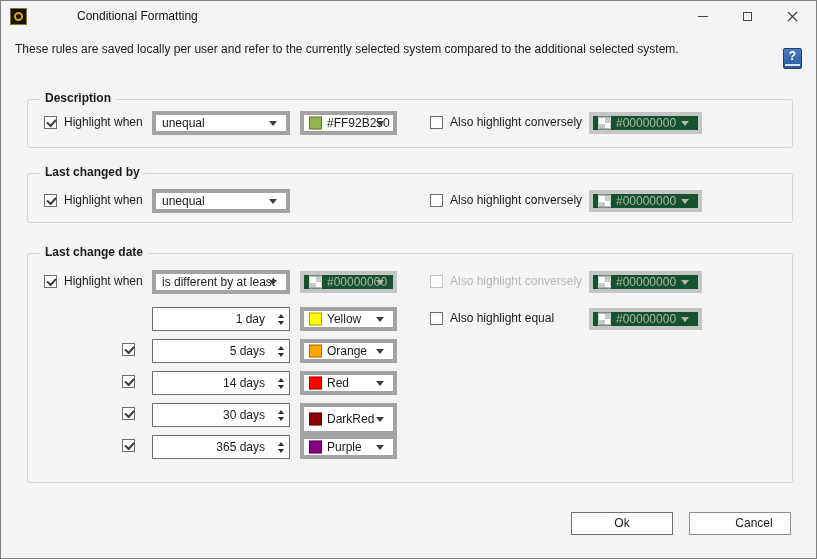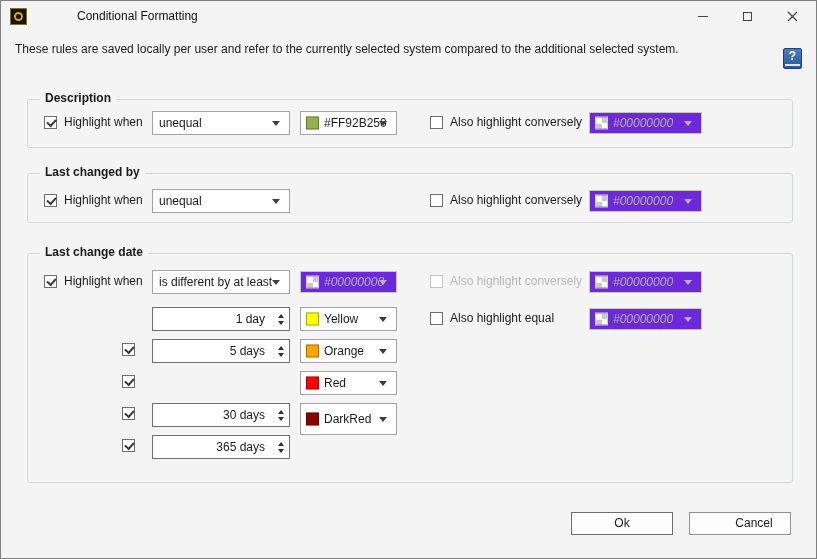--- a/index.html
+++ b/index.html
@@ -15,24 +15,24 @@
   .subtitle{position:absolute;left:14px;top:41px;font-size:12px;color:#1b1b1b;}
   .help-icon{position:absolute;left:782px;top:47px;width:19px;height:21px;background:linear-gradient(#4a7cc0,#2b5a9e);border:1px solid #1e3f70;border-radius:2px;box-sizing:border-box;color:#fff;font-size:12px;font-weight:bold;text-align:center;line-height:15px;}
   .help-icon::after{content:"";position:absolute;left:1px;right:1px;bottom:2px;height:2px;background:#d8e6f5;}
   .group{position:absolute;border:1px solid #d0d7dc;border-radius:3px;box-sizing:border-box;}
   .group-title{position:absolute;left:12px;top:-9px;background:#f4f4f4;padding:0 5px;font-size:12px;font-weight:bold;color:#1a1a1a;white-space:nowrap;}
   .cb{position:absolute;width:13px;height:13px;background:#fff;border:1px solid #6e6e6e;box-sizing:border-box;}
   .cb.checked::after{content:"";position:absolute;left:2px;top:2px;width:7px;height:4px;border-left:2px solid #3a3a3a;border-bottom:2px solid #3a3a3a;transform:rotate(-48deg);}
   .cb.disabled{border-color:#c3c3c3;}
   .lbl{position:absolute;font-size:12px;color:#1a1a1a;white-space:nowrap;}
   .lbl.disabled{color:#b8b8b8;}
-  .combo{position:absolute;background:#fff;border:1px solid #a3a3a3;box-sizing:border-box;font-size:12px;color:#1a1a1a;white-space:nowrap;overflow:hidden;text-align:right;}
+  .combo{position:absolute;background:#fff;border:4px solid #a3a3a3;box-sizing:border-box;font-size:12px;color:#1a1a1a;white-space:nowrap;overflow:hidden;text-align:right;}
   .combo .txt{position:absolute;left:6px;top:50%;transform:translateY(-50%);}
   .arrow-down{position:absolute;right:9px;top:50%;margin-top:-2px;width:0;height:0;border-left:4px solid transparent;border-right:4px solid transparent;border-top:5px solid #3f3f3f;}
-  .combo.disabled{background:#6d28d9;border-color:#c6c6c6;color:#b2b2b2;font-style:italic;}
+  .combo.disabled{background:#14532d;border-color:#c6c6c6;color:#b2b2b2;}
   .combo.disabled .arrow-down{border-top-color:#b5b5b5;}
   .swatch{position:absolute;left:5px;top:50%;transform:translateY(-50%);width:13px;height:13px;box-sizing:border-box;border:1px solid rgba(0,0,0,0.35);}
   .swatch.checker{background:repeating-conic-gradient(#c9c9c9 0% 25%,#ffffff 0% 50%) 0 0/12px 12px;border:1px solid #cfcfcf;}
   .combo .txt.after-swatch{left:23px;}
   .spin{position:absolute;background:#fff;border:1px solid #707070;box-sizing:border-box;font-size:12px;color:#1a1a1a;}
   .spin .val{position:absolute;right:24px;top:50%;transform:translateY(-50%);white-space:nowrap;}
   .spin-btns{position:absolute;right:5px;top:0;bottom:0;display:flex;flex-direction:column;align-items:center;justify-content:center;gap:3px;}
   .tri-up{width:0;height:0;border-left:3.5px solid transparent;border-right:3.5px solid transparent;border-bottom:4.5px solid #2e2e2e;}
   .tri-down{width:0;height:0;border-left:3.5px solid transparent;border-right:3.5px solid transparent;border-top:4.5px solid #2e2e2e;}
   .dlg-btn{position:absolute;width:102px;height:23px;background:#fdfdfd;box-sizing:border-box;font-size:12px;color:#1a1a1a;text-align:center;line-height:21px;}
@@ -155,20 +155,27 @@
           <span class="tri-down"></span>
         </span>
     </div>
     <div class="combo" style="left:272px;top:85px;width:97px;height:24px;">
       <span class="swatch" style="background-color: rgb(255, 165, 0);"></span>
       <span class="txt after-swatch">Orange</span>
       <span class="arrow-down"></span>
     </div>
 
     <div class="cb checked" style="left:94px;top:121px;"></div>
+    <div class="spin" style="left:124px;top:117px;width:138px;height:24px;">
+      <span class="val">14 days</span>
+      <span class="spin-btns">
+          <span class="tri-up"></span>
+          <span class="tri-down"></span>
+        </span>
+    </div>
     <div class="combo" style="left:272px;top:117px;width:97px;height:24px;">
       <span class="swatch" style="background-color: rgb(255, 0, 0);"></span>
       <span class="txt after-swatch">Red</span>
       <span class="arrow-down"></span>
     </div>
 
     <div class="cb checked" style="left:94px;top:153px;"></div>
     <div class="spin" style="left:124px;top:149px;width:138px;height:24px;">
       <span class="val">30 days</span>
       <span class="spin-btns">
@@ -183,18 +190,23 @@
     </div>
 
     <div class="cb checked" style="left:94px;top:185px;"></div>
     <div class="spin" style="left:124px;top:181px;width:138px;height:24px;">
       <span class="val">365 days</span>
       <span class="spin-btns">
           <span class="tri-up"></span>
           <span class="tri-down"></span>
         </span>
     </div>
+    <div class="combo" style="left:272px;top:181px;width:97px;height:24px;">
+      <span class="swatch" style="background-color: rgb(128, 0, 128);"></span>
+      <span class="txt after-swatch">Purple</span>
+      <span class="arrow-down"></span>
+    </div>
   </div>
 
   <div class="dlg-btn default" style="left:570px;top:511px;">Ok</div>
   <div class="dlg-btn normal" style="left:688px;top:511px;padding-left:28px;">Cancel</div>
 
 </div>
 
 </body></html>

